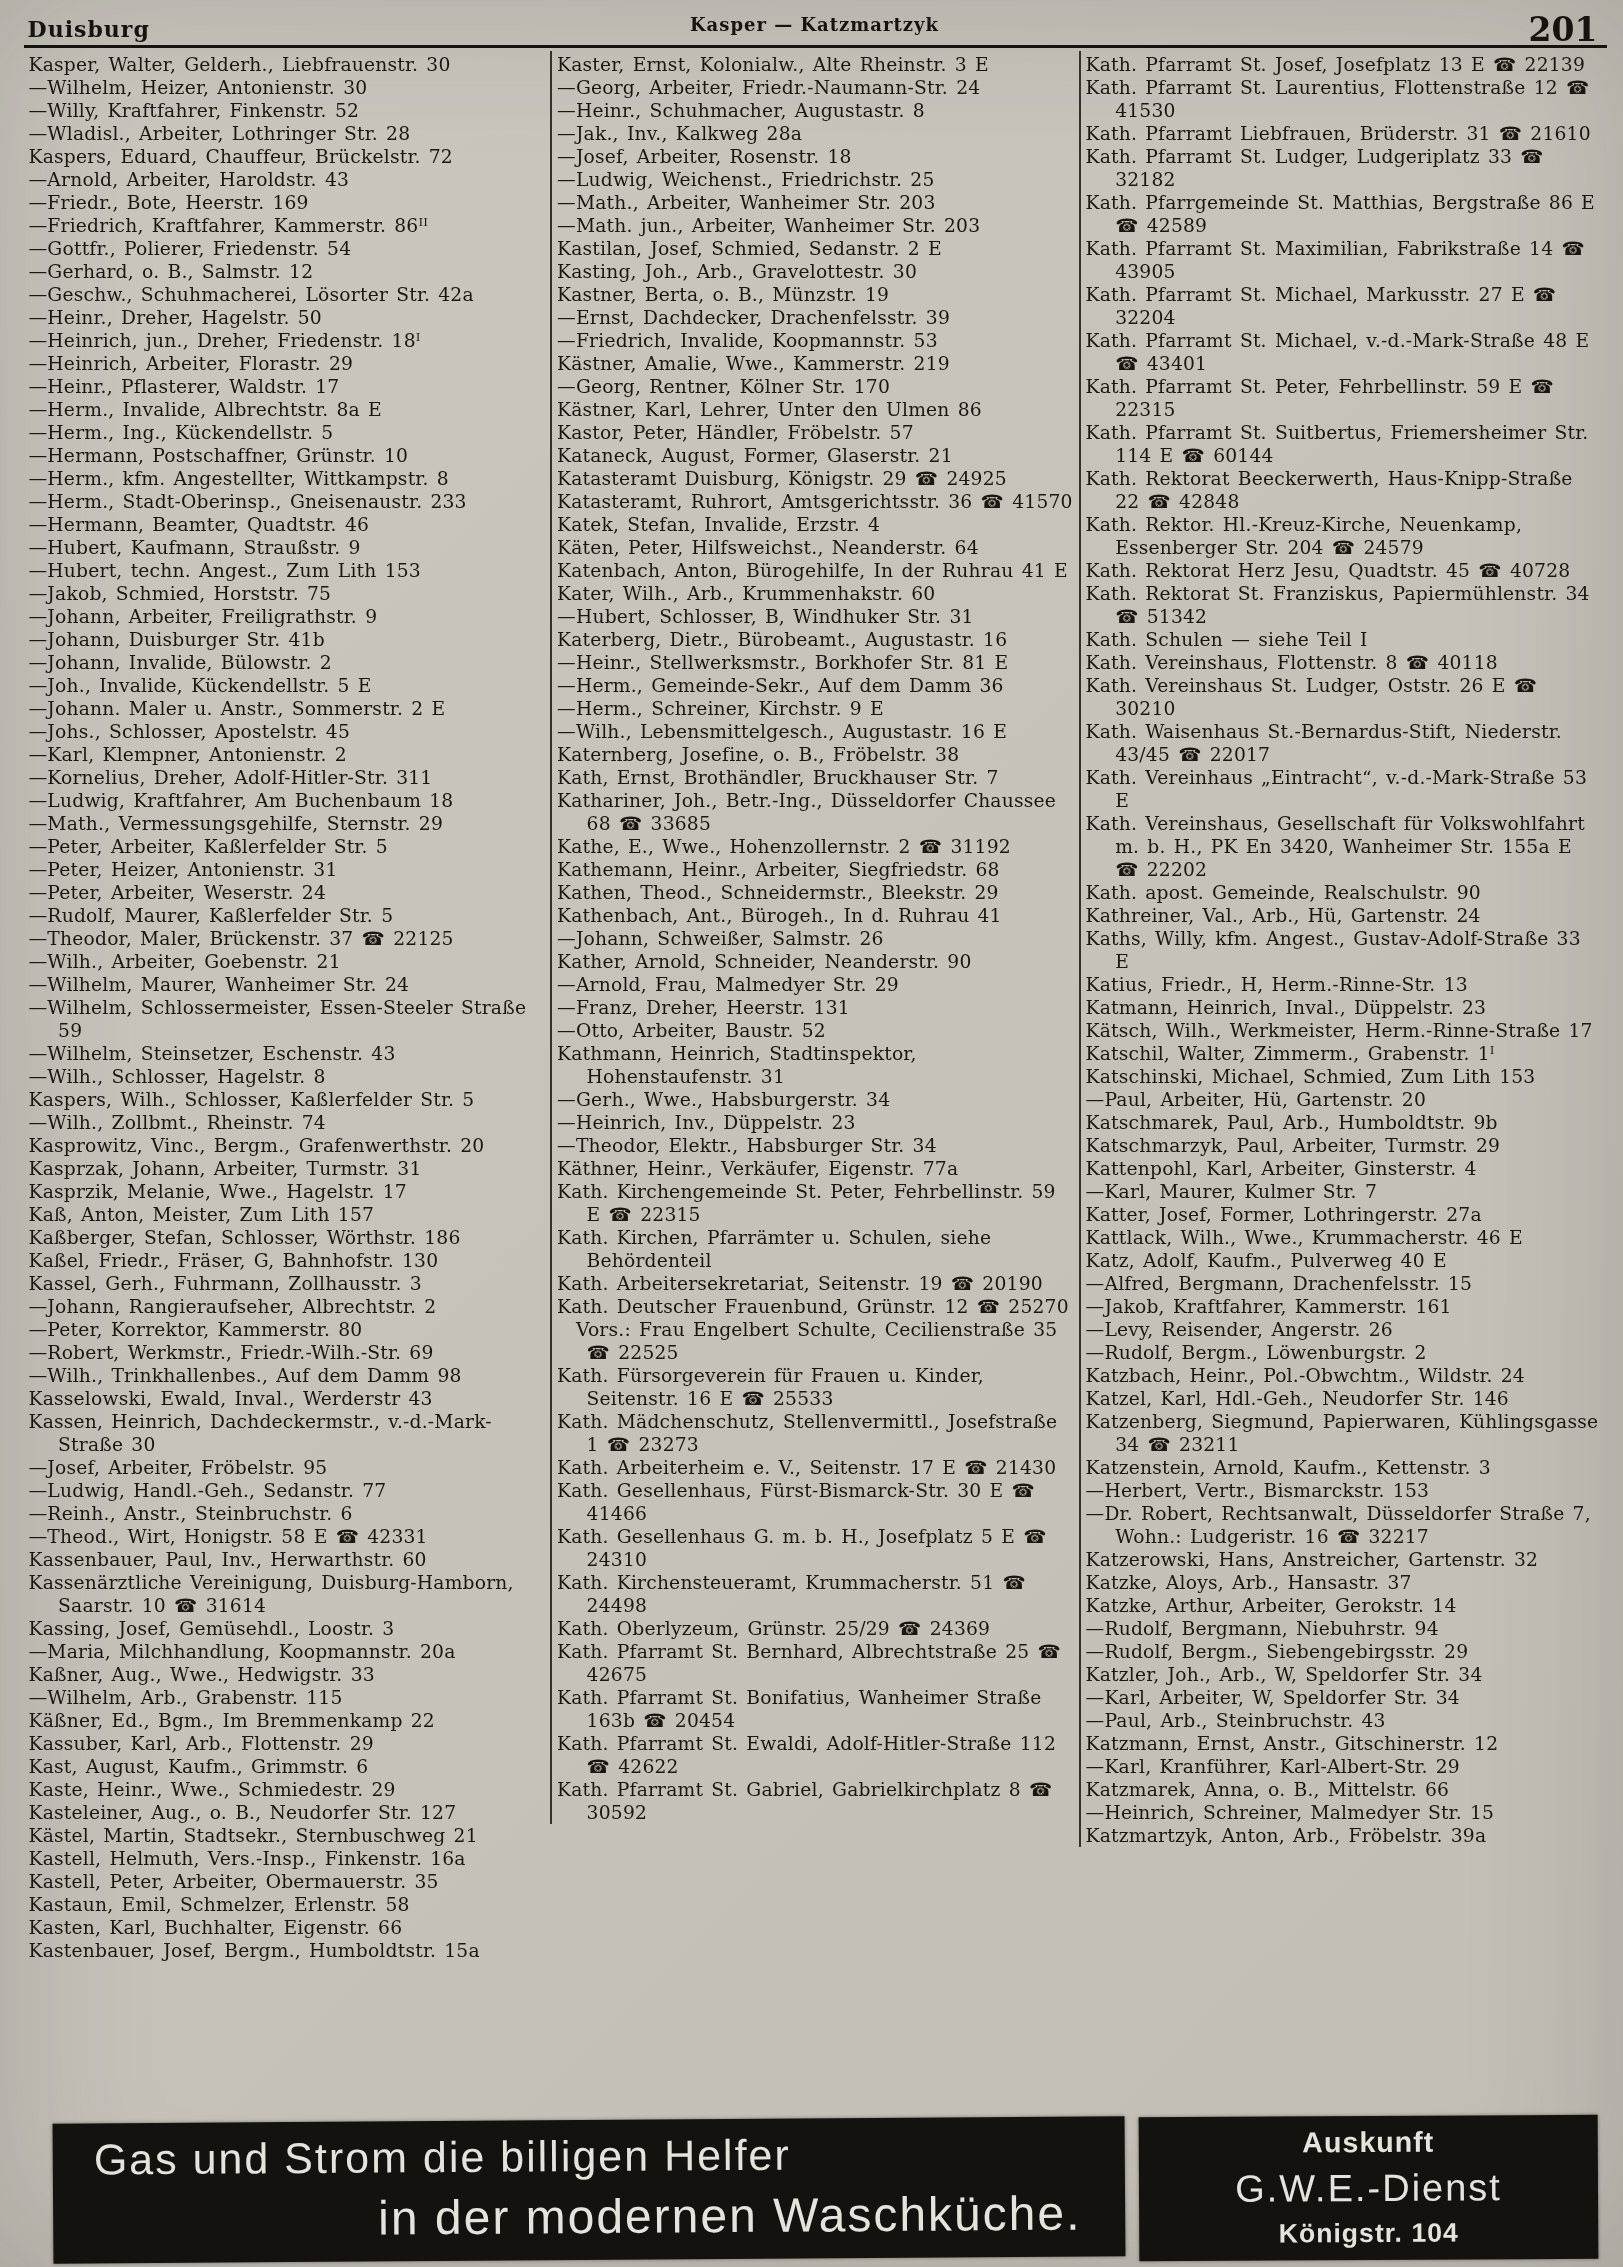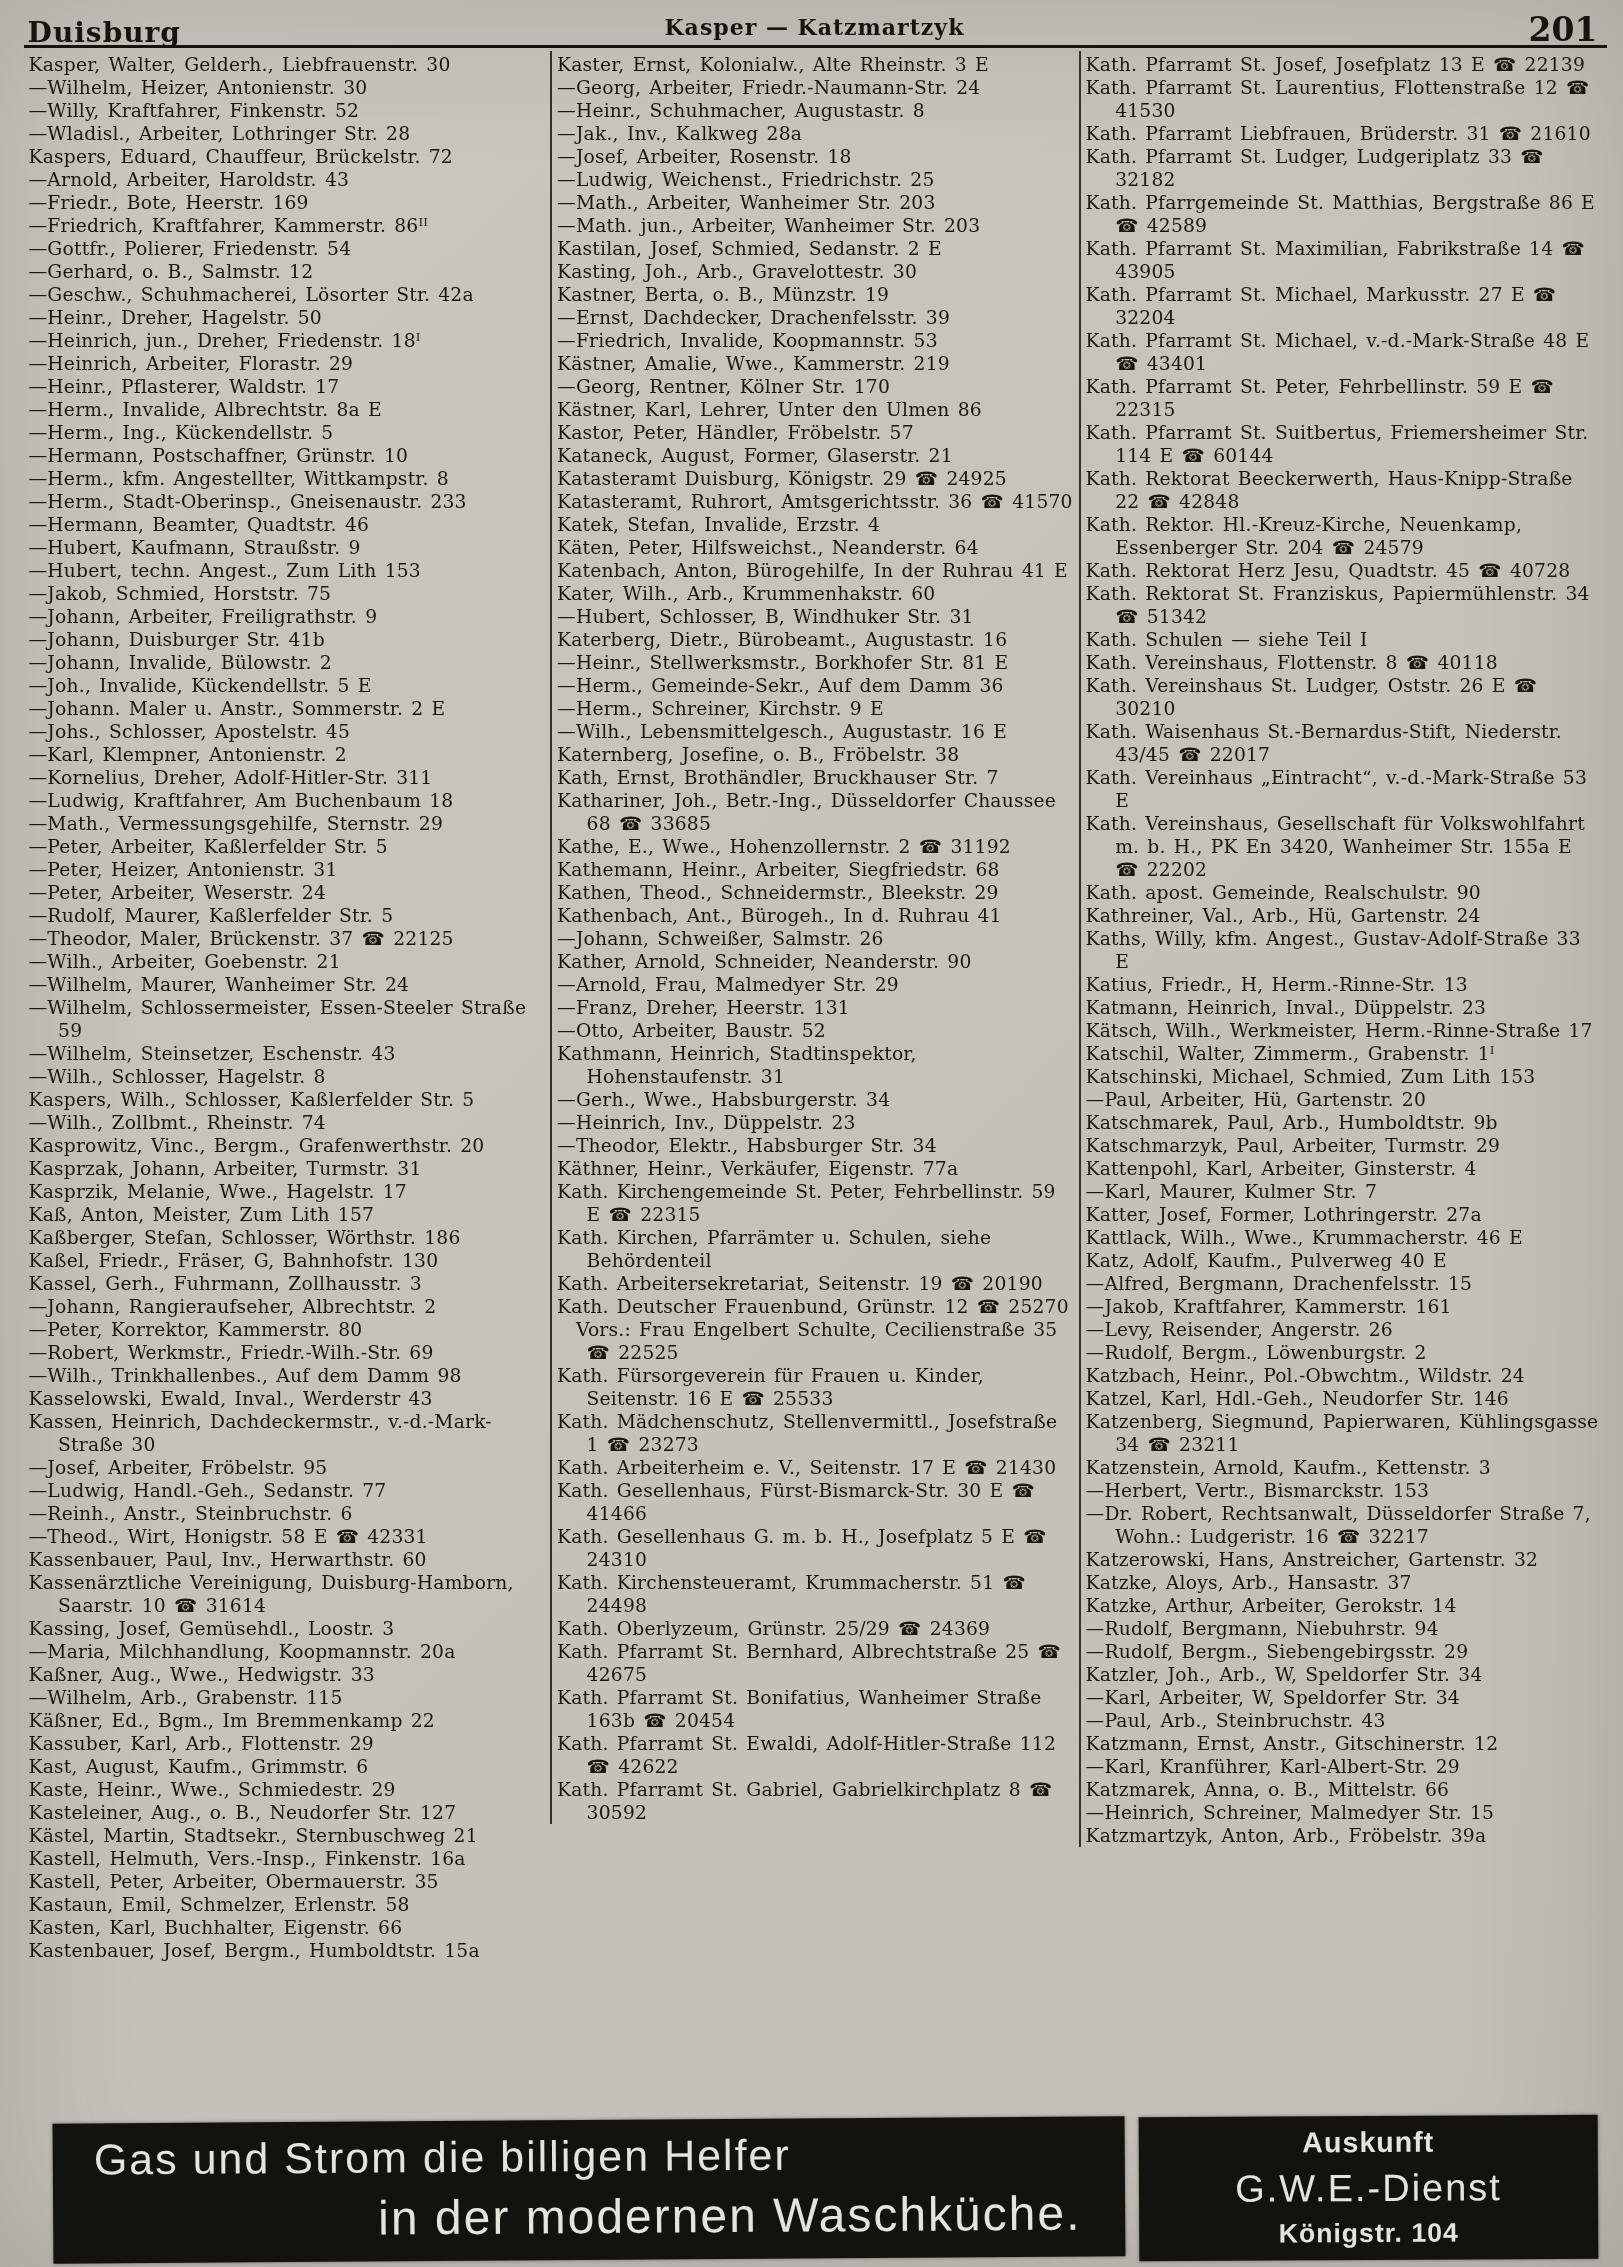--- a/index.html
+++ b/index.html
@@ -8,22 +8,22 @@
     background:#b9b5ad;
     font-family:"DejaVu Serif", serif;
   }
   .page {
     position:absolute; inset:0;
     background:linear-gradient(135deg,#cbc7bf 0%, #c7c3bb 40%, #c2beb6 100%);
     box-shadow: inset 0 0 158px rgba(40,35,25,0.18);
   }
   
   .header { position:absolute; top:9.9px; left:25.6px; right:19.7px; height:33px; color:#17140f; }
-  .h-left  { position:absolute; left:2px; top:5.9px; font-size:28px; font-weight:bold; letter-spacing:1px; }
-  .h-center{ position:absolute; left:0; right:0; top:3.9px; text-align:center; font-size:22px; font-weight:bold; letter-spacing:1px; }
+  .h-left  { position:absolute; left:2px; top:5.9px; font-size:22px; font-weight:bold; letter-spacing:1px; }
+  .h-center{ position:absolute; left:0; right:0; top:3.9px; text-align:center; font-size:18px; font-weight:bold; letter-spacing:1px; }
   .h-right { position:absolute; right:5.9px; top:0px; font-size:33px; font-weight:bold;margin-left:39px; }
   .header-rule { position:absolute; top:45px; left:23.6px; right:15.8px; height:3px; background:#16130e; }
   
   .main {
     position:absolute; top:51px; left:23.6px; right:15.8px; height:2055px;
     display:flex; align-items:flex-start;
   }
   .col { flex:1 1 0; min-width:0; padding:2px 5.9px 0 4.9px; overflow:hidden; }
   .col + .col { border-left:2px solid #35312a; }
   .entry {

